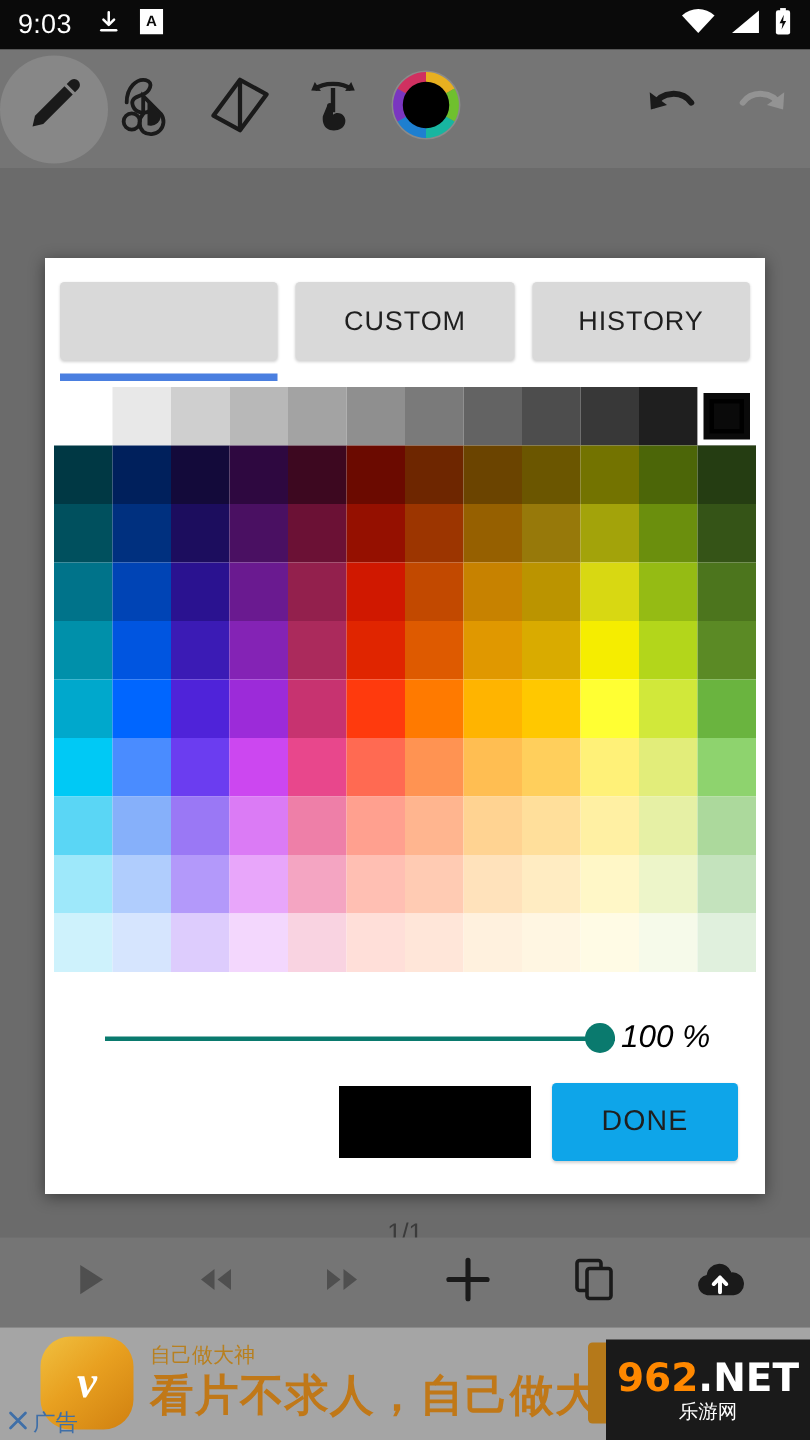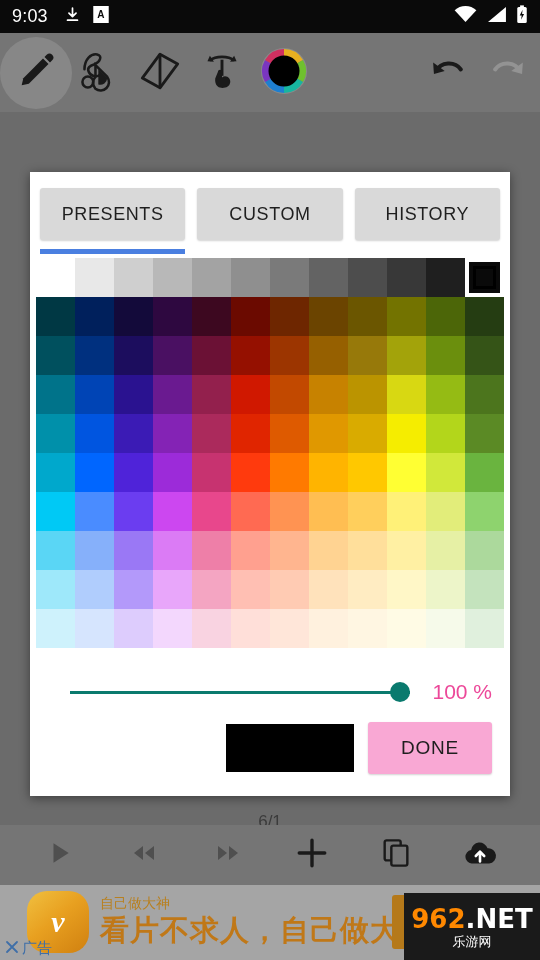--- a/index.html
+++ b/index.html
@@ -284,42 +284,43 @@
   }
   #slider-thumb {
     position: absolute;
     right: 0;
     width: 20px; height: 20px;
     border-radius: 50%;
     background: #0a7a6e;
   }
   #opacity-value {
     width: 78px;
-    text-align: right;
+    text-align: left;
     font-size: 21px;
-    color: #ec4899;
+    color: #000000;
+    font-style: italic;
   }
 
   
   #dialog-footer {
     display: flex;
     align-items: center;
     justify-content: flex-end;
     gap: 14px;
     padding: 14px 18px 22px 18px;
   }
   #color-preview {
     width: 128px;
     height: 48px;
     background: #000000;
   }
   #done-button {
     width: 124px;
     height: 52px;
-    background: #f9a8d4;
+    background: #0ea5e9;
     border-radius: 3px;
     display: flex;
     align-items: center;
     justify-content: center;
     font-size: 19px;
     color: #1f1f1f;
     letter-spacing: 0.8px;
     box-shadow: 0 1px 2px rgba(0,0,0,0.18);
   }
 </style>
@@ -448,21 +449,21 @@
       <span class="tool-glyph">
         <svg width="40" height="40" viewBox="0 0 26 26">
           <path d="M20 13 C17 7 8 6.5 4 12" stroke="#939393" stroke-width="2.6" fill="none" stroke-linecap="round"></path>
           <path d="M22 7.5 L21.5 15 L14.5 13 Z" fill="#939393"></path>
         </svg>
       </span>
     </div>
   </div>
 
   <div id="canvas-area">
-    <div id="page-indicator">6/1</div>
+    <div id="page-indicator">1/1</div>
   </div>
 
   <div id="bottom-toolbar">
     <div class="bottom-btn">
       <span>
         <svg width="26" height="26" viewBox="0 0 24 24">
             <path d="M6 3 L20 12 L6 21 Z" fill="#4f4f4f"></path>
           </svg>
       </span>
     </div>
@@ -525,21 +526,20 @@
           </svg>
       </span>
       <span>广告</span>
     </div>
   </div>
 
   <div id="color-dialog">
 
     <div id="tab-row">
       <div class="tab">
-        <span>PRESENTS</span>
         <span class="tab-underline" style="background: rgb(74, 127, 224);"></span>
       </div>
       <div class="tab">
         <span>CUSTOM</span>
       </div>
       <div class="tab">
         <span>HISTORY</span>
       </div>
     </div>
     <div id="tab-underline-spacer"></div>

